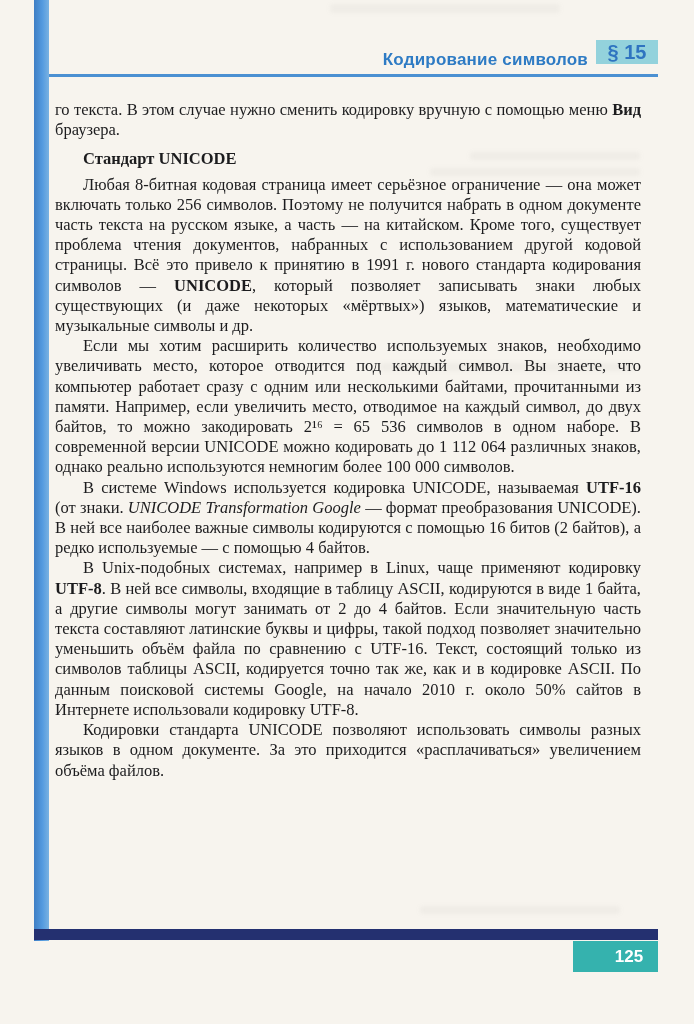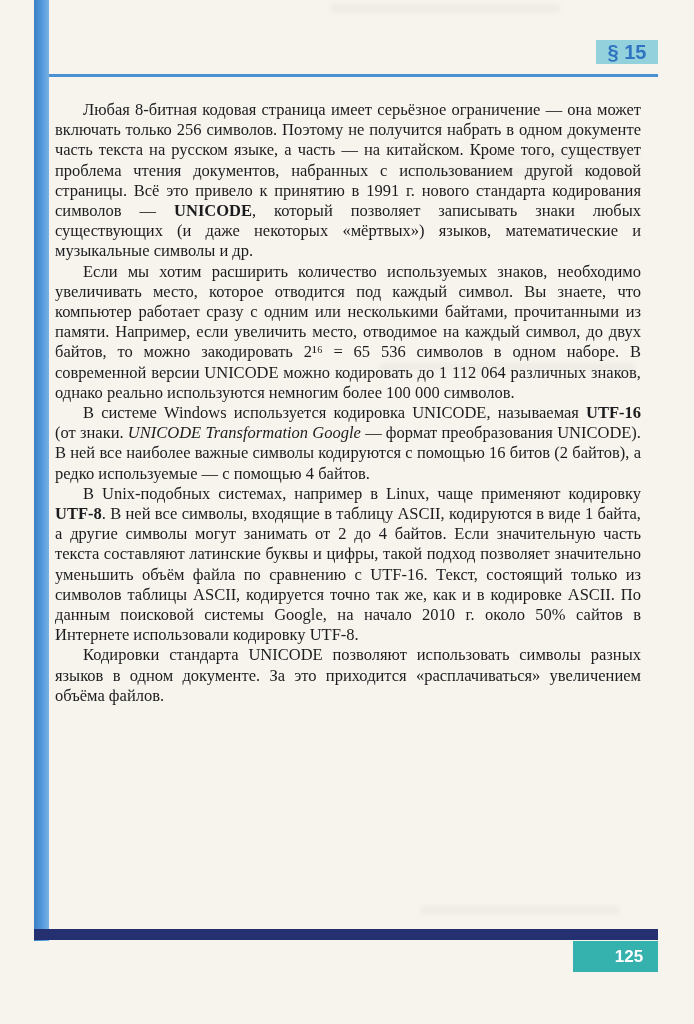--- a/index.html
+++ b/index.html
@@ -108,28 +108,31 @@
 <div class="page">
 
   <div class="left-bar"></div>
 
   <div class="smudge s1"></div>
   <div class="smudge s2"></div>
   <div class="smudge s3"></div>
   <div class="smudge s4"></div>
   <div class="smudge s5"></div>
 
+  <div class="running-head">Кодирование символов</div>
 
   <div class="section-box">
     <span>§ 15</span>
   </div>
 
   <div class="header-rule"></div>
 
   <main class="text-column" id="text-column">
+      <p class="continuation"><span>го текста. В этом случае нужно сменить кодировку вручную с помощью меню </span><span class="b">Вид</span><span> браузера.</span></p>
+      <p class="heading"><span>Стандарт UNICODE</span></p>
       <p class="body"><span>Любая 8-битная кодовая страница имеет серьёзное ограничение — она может включать только 256 символов. Поэтому не получится набрать в одном документе часть текста на русском языке, а часть — на китайском. Кроме того, существует проблема чтения документов, набранных с использованием другой кодовой страницы. Всё это привело к принятию в 1991 г. нового стандарта кодирования символов — </span><span class="b">UNICODE</span><span>, который позволяет записывать знаки любых существующих (и даже некоторых «мёртвых») языков, математические и музыкальные символы и др.</span></p>
       <p class="body"><span>Если мы хотим расширить количество используемых знаков, необходимо увеличивать место, которое отводится под каждый символ. Вы знаете, что компьютер работает сразу с одним или несколькими байтами, прочитанными из памяти. Например, если увеличить место, отводимое на каждый символ, до двух байтов, то можно закодировать 2¹⁶ = 65&nbsp;536 символов в одном наборе. В современной версии UNICODE можно кодировать до 1&nbsp;112&nbsp;064 различных знаков, однако реально используются немногим более 100&nbsp;000 символов.</span></p>
       <p class="body"><span>В системе Windows используется кодировка UNICODE, называемая </span><span class="b">UTF-16</span><span> (от знаки. </span><span class="i">UNICODE Transformation Google</span><span> — формат преобразования UNICODE). В ней все наиболее важные символы кодируются с помощью 16 битов (2 байтов), а редко используемые — с помощью 4 байтов.</span></p>
       <p class="body"><span>В Unix-подобных системах, например в Linux, чаще применяют кодировку </span><span class="b">UTF-8</span><span>. В ней все символы, входящие в таблицу ASCII, кодируются в виде 1 байта, а другие символы могут занимать от 2 до 4 байтов. Если значительную часть текста составляют латинские буквы и цифры, такой подход позволяет значительно уменьшить объём файла по сравнению с UTF-16. Текст, состоящий только из символов таблицы ASCII, кодируется точно так же, как и в кодировке ASCII. По данным поисковой системы Google, на начало 2010 г. около 50% сайтов в Интернете использовали кодировку UTF-8.</span></p>
       <p class="body"><span>Кодировки стандарта UNICODE позволяют использовать символы разных языков в одном документе. За это приходится «расплачиваться» увеличением объёма файлов.</span></p>
     </main>
 
   <div class="footer-bar"></div>
 
   <div class="page-number">125</div>

